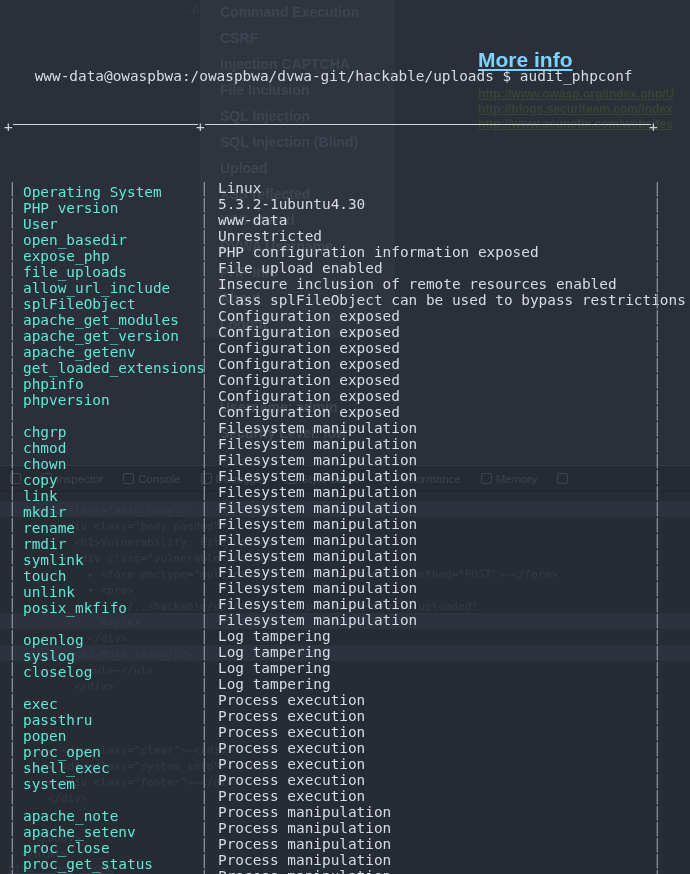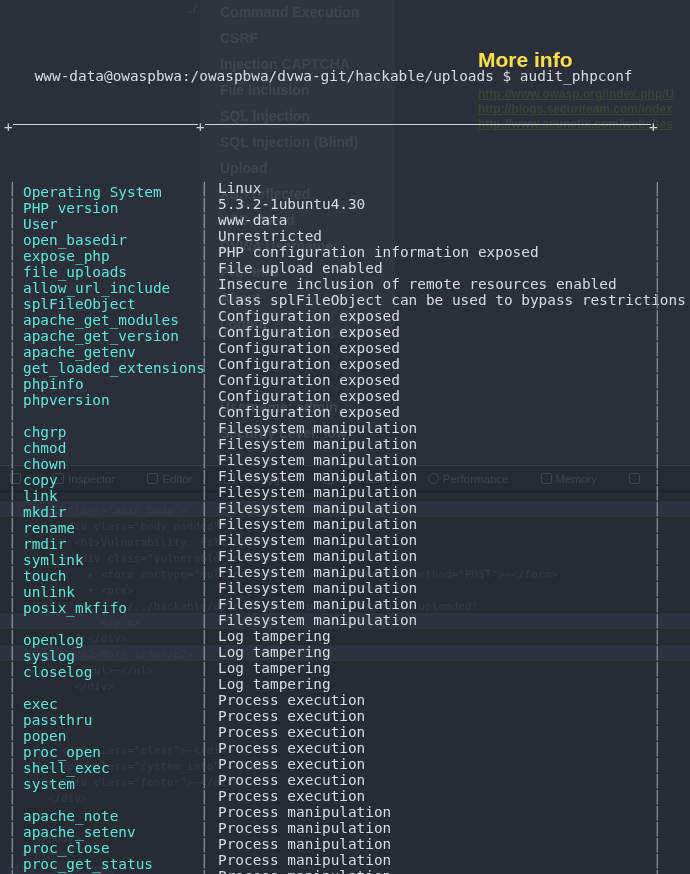--- a/index.html
+++ b/index.html
@@ -34,43 +34,44 @@
     color: #3f4450;
     font-family: "Liberation Sans", sans-serif;
     font-size: 14px; font-weight: bold;
     padding: 4px 0 0 20px;
     white-space: nowrap;
   }
   .bg-moreinfo {
     position: absolute; left: 478px; top: 48px;
     font-family: "Liberation Sans", sans-serif;
     font-size: 21px; font-weight: bold;
-    color: #fde047;
-    white-space: nowrap;
+    color: #7dd3fc;
+    white-space: nowrap;
+    text-decoration: underline;
   }
   .bg-link {
     position: absolute; left: 478px;
     font-family: "Liberation Sans", sans-serif;
     font-size: 12px; font-weight: bold;
     color: #3a4334;
     text-decoration: underline;
     white-space: nowrap;
   }
   .bg-link.l1 { top: 87px; }
   .bg-link.l2 { top: 102px; }
   .bg-link.l3 { top: 117px; }
 
   .bg-devtools {
     position: absolute; left: 0; right: 0; top: 465px; height: 27px;
     background: #262a33;
     border-top: 1px solid #343946;
     border-bottom: 1px solid #20242c;
     display: flex; align-items: center;
     padding-left: 4px;
-    gap: 20px;
+    gap: 8px;
   }
   .dt-item {
     display: flex; align-items: center; gap: 4px;
     color: #3e434f;
     font-family: "Liberation Sans", sans-serif;
     font-size: 11.5px;
     padding: 0 6px;
     white-space: nowrap;
   }
   .dt-glyph {
@@ -176,21 +177,21 @@
   <div class="bg-devtools">
     <span class="dt-item">
         <span class="dt-glyph"></span>
       </span>
     <span class="dt-item">
         <span class="dt-glyph"></span>
         <span>Inspector</span>
       </span>
     <span class="dt-item">
         <span class="dt-glyph"></span>
-        <span>Editor</span>
+        <span>Console</span>
       </span>
     <span class="dt-item">
         <span class="dt-glyph"></span>
         <span>Debugger</span>
       </span>
     <span class="dt-item">
         <span class="dt-glyph"></span>
         <span>Style Editor</span>
       </span>
     <span class="dt-item">

